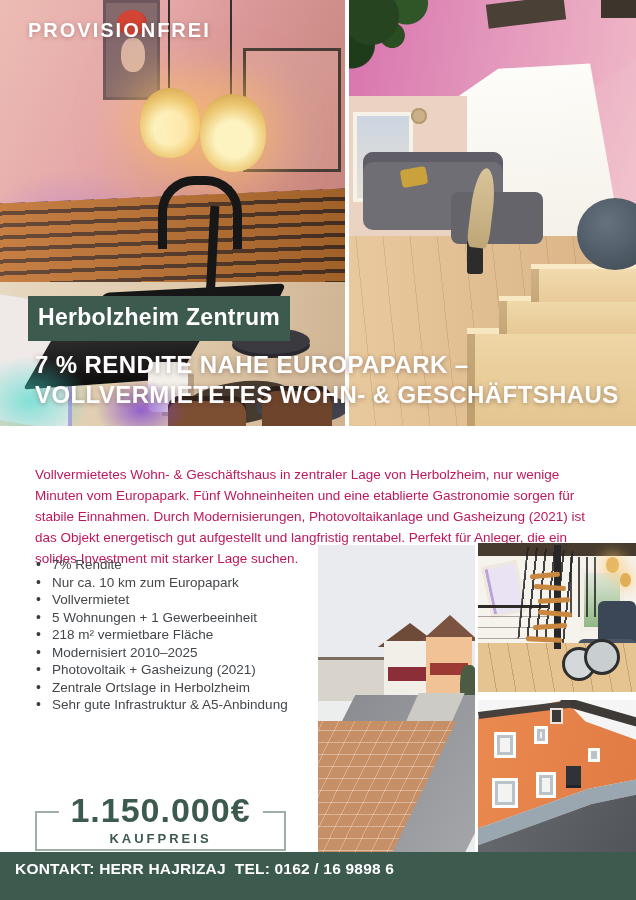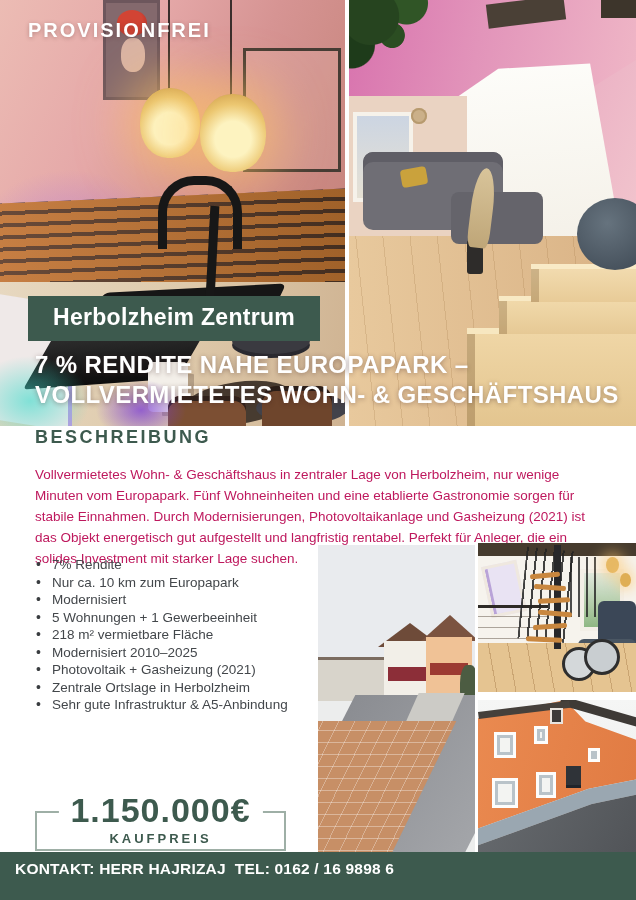--- a/index.html
+++ b/index.html
@@ -68,21 +68,21 @@
   .l-step2{left:150px;top:296px;width:137px;height:38px;background:linear-gradient(#f2dbad,#e6c995);box-shadow:inset 0 5px 0 #f8e9c4,inset 8px 0 0 rgba(120,85,45,.3);}
   .l-step3{left:182px;top:264px;width:105px;height:38px;background:linear-gradient(#f3ddb2,#e8cb97);box-shadow:inset 0 5px 0 #f9eac6,inset 8px 0 0 rgba(120,85,45,.3);}
   .l-pouf{left:228px;top:198px;width:76px;height:72px;border-radius:50%;background:radial-gradient(circle at 40% 35%,#66737e,#46515c 75%);}
   .l-grass{left:122px;top:168px;width:22px;height:80px;background:linear-gradient(#d8c49a,#bfa678);border-radius:50% 50% 20% 20%;transform:rotate(7deg);}
   .l-vase{left:118px;top:240px;width:16px;height:34px;background:#2e2c2a;border-radius:3px;}
 
   
   .provision{left:28px;top:19px;color:#fff;font-size:20px;font-weight:bold;letter-spacing:2px;
              text-shadow:0 1px 4px rgba(80,40,40,.35);}
   .loc-badge{left:28px;top:296px;background:#3D5A4E;color:#fff;font-size:23px;font-weight:bold;
-             padding:8px 25px 10px;letter-spacing:.3px;}
+             padding:8px 10px 10px;letter-spacing:.3px;}
   .headline{left:35px;top:350px;margin:0;color:#fff;font-size:24px;font-weight:bold;line-height:30px;
             letter-spacing:.4px;white-space:pre-line;text-shadow:0 1px 5px rgba(60,30,30,.4);}
 
   
   .sec-title{left:35px;top:427px;margin:0;color:#3D5A4E;font-size:18px;font-weight:bold;letter-spacing:2.5px;}
   .desc{left:35px;top:464px;width:570px;margin:0;color:#be185d;font-size:13.5px;line-height:21px;white-space:pre-line;}
   .features{left:35px;top:556px;width:280px;margin:0;padding:0;list-style:none;color:#43474B;font-size:13.5px;line-height:17.5px;}
   .features li{position:relative;padding-left:17px;}
   .features li::before{content:"\2022";position:absolute;left:1px;top:0;color:#3a3d40;font-size:14px;}
 
@@ -210,34 +210,33 @@
       <div class="abs l-step3"></div>
       <div class="abs l-pouf"></div>
     </div>
 
     <div class="abs provision">PROVISIONFREI</div>
     <div class="abs loc-badge">Herbolzheim Zentrum</div>
     <h1 class="abs headline">7 % RENDITE NAHE EUROPAPARK –
 VOLLVERMIETETES WOHN- &amp; GESCHÄFTSHAUS</h1>
   </div>
 
-  <h2 class="abs sec-title">BESCHREIBUNG</h2>
   <p class="abs desc">Vollvermietetes Wohn- &amp; Geschäftshaus in zentraler Lage von Herbolzheim, nur wenige
 Minuten vom Europapark. Fünf Wohneinheiten und eine etablierte Gastronomie sorgen für
 stabile Einnahmen. Durch Modernisierungen, Photovoltaikanlage und Gasheizung (2021) ist
 das Objekt energetisch gut aufgestellt und langfristig rentabel. Perfekt für Anleger, die ein
 solides Investment mit starker Lage suchen.</p>
 
   <ul class="abs features">
 
       <li>7% Rendite</li>
 
       <li>Nur ca. 10 km zum Europapark</li>
 
-      <li>Modernisiert</li>
+      <li>Vollvermietet</li>
 
       <li>5 Wohnungen + 1 Gewerbeeinheit</li>
 
       <li>218 m² vermietbare Fläche</li>
 
       <li>Modernisiert 2010–2025</li>
 
       <li>Photovoltaik + Gasheizung (2021)</li>
 
 

